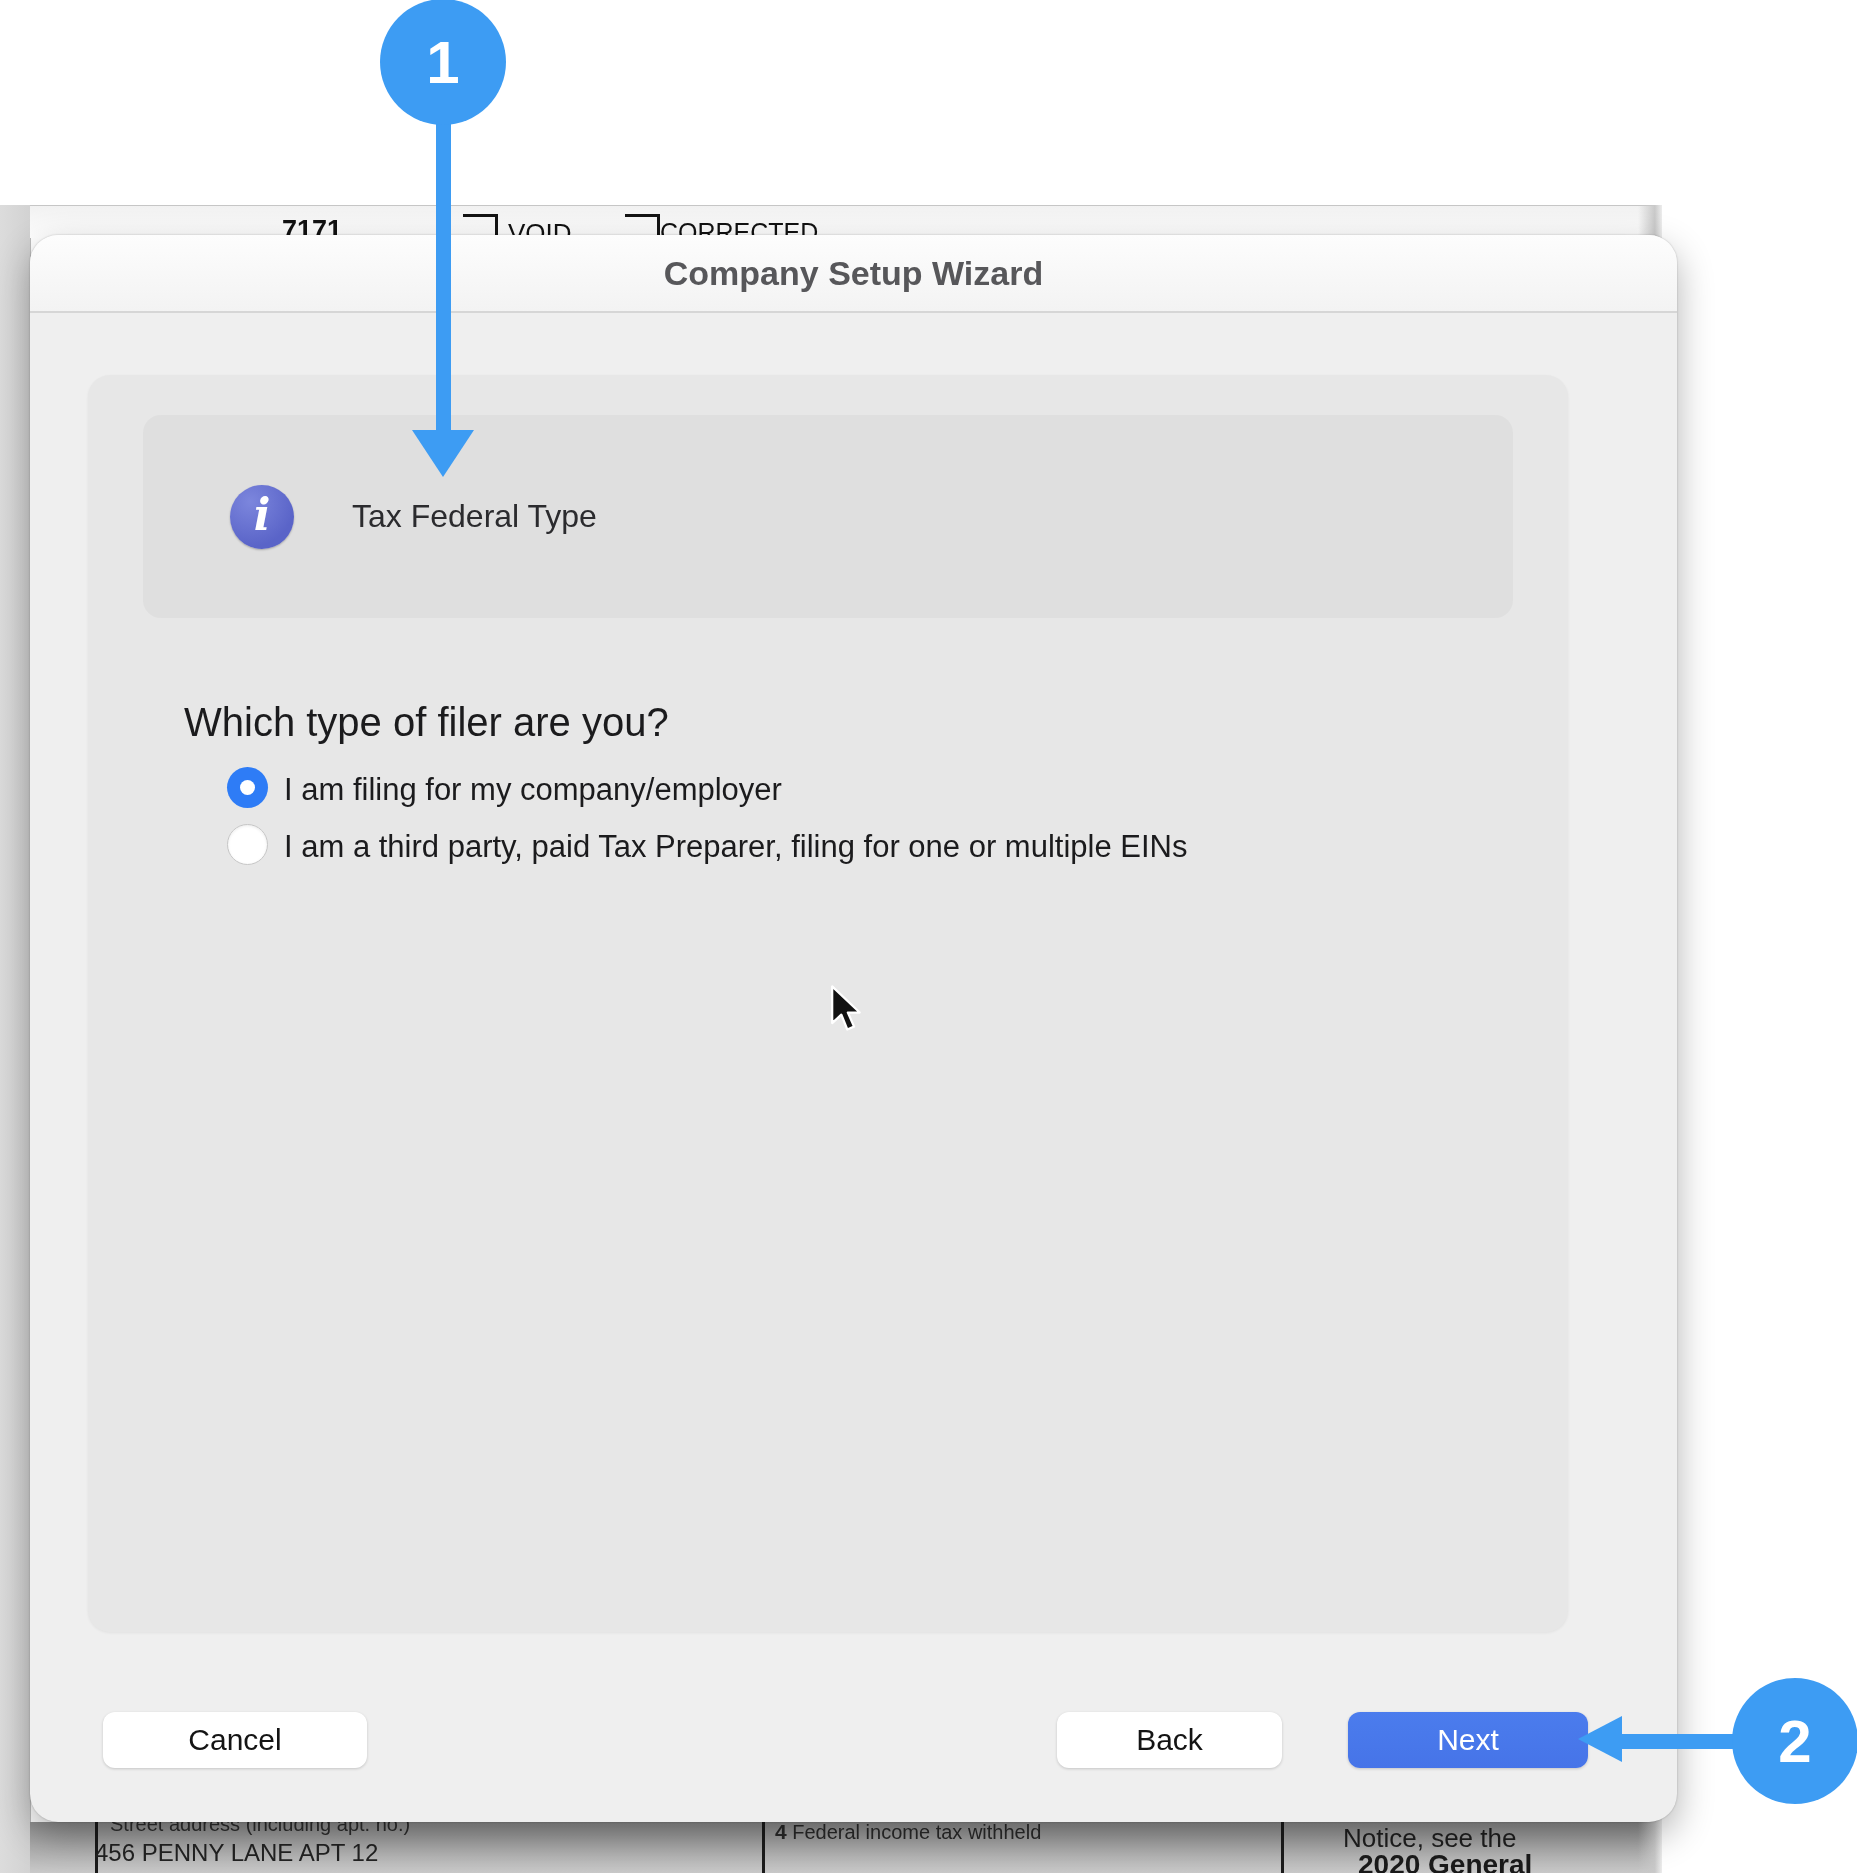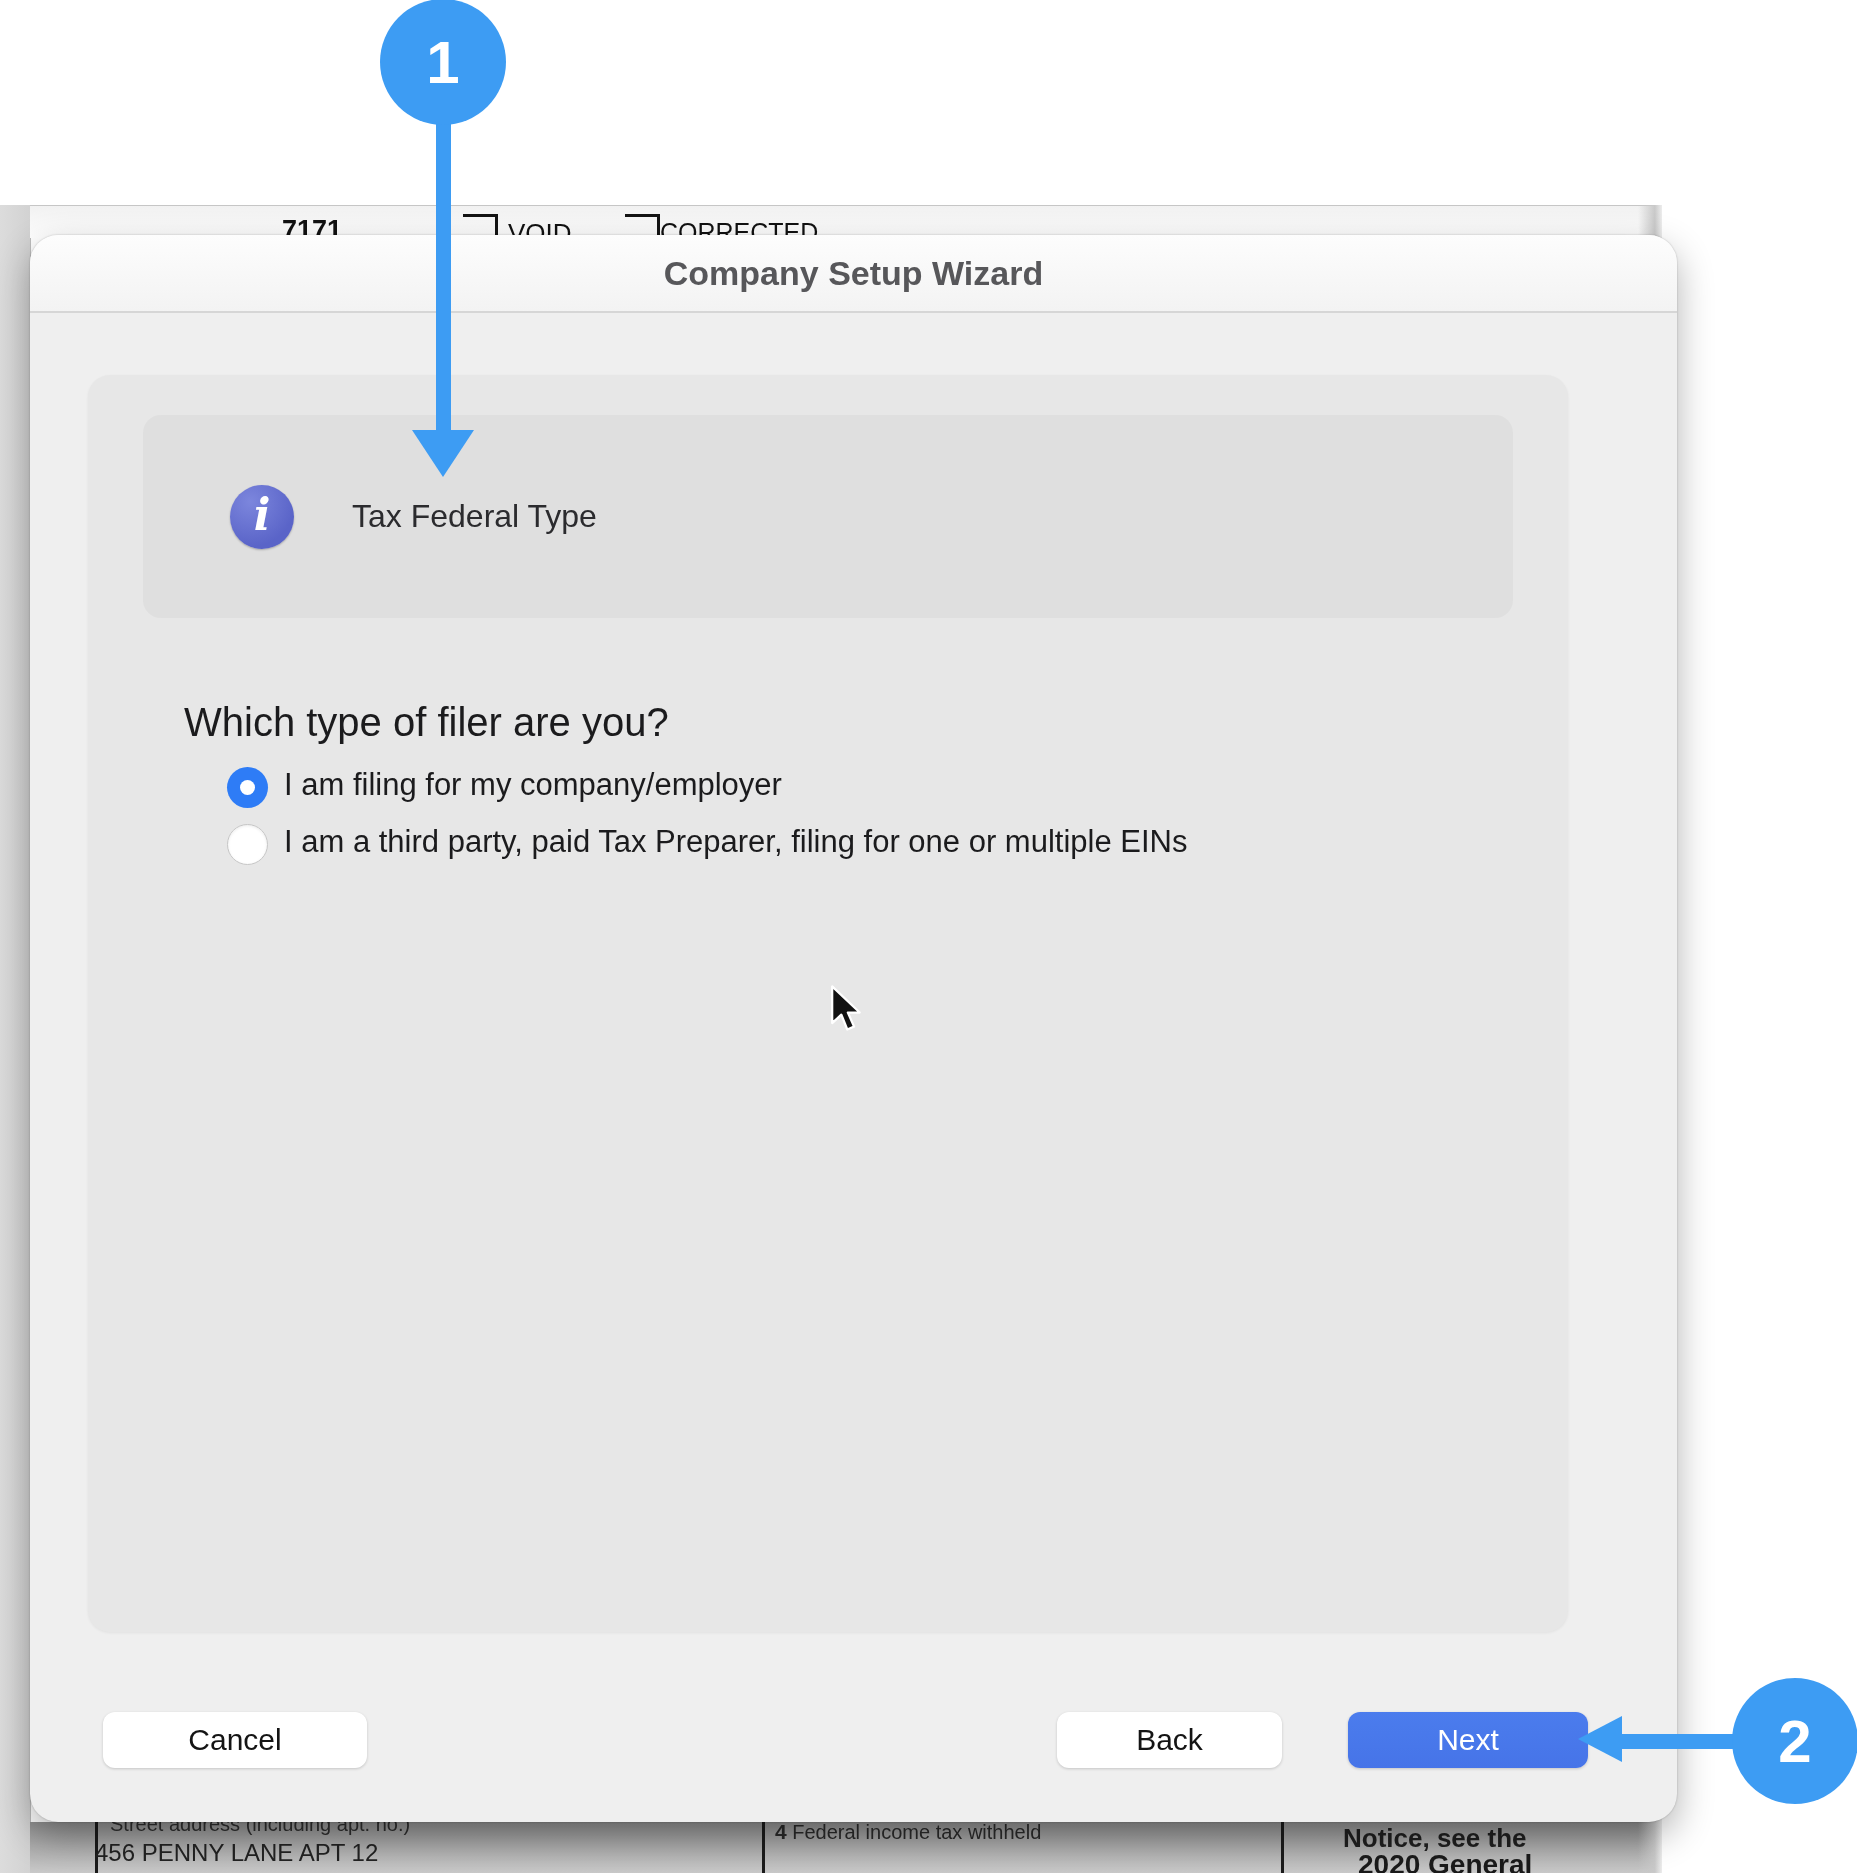--- a/index.html
+++ b/index.html
@@ -21,21 +21,21 @@
   .corner.c1{left:433px;} .corner.c2{left:595px;}
   .form-header .void{position:absolute;left:478px;top:12px;font-size:26px;color:#111;}
   .form-header .corrected{position:absolute;left:630px;top:12px;font-size:25px;color:#111;}
   .form-bottom{position:absolute;left:30px;top:1822px;width:1632px;height:51px;
     background:linear-gradient(#8f8f8f,#c9c9c9);color:#242424;}
   .vline{position:absolute;top:0;width:3px;height:51px;background:#1b1b1b;}
   .fb-street-label{position:absolute;left:80px;top:-9px;font-size:20px;color:#2e2e2e;}
   .fb-street-value{position:absolute;left:65px;top:17px;font-size:24px;color:#222;}
   .fb-box4{position:absolute;left:745px;top:-2px;font-size:20px;color:#2a2a2a;}
   .fb-box4 b{font-size:21px;}
-  .fb-notice1{position:absolute;left:1313px;top:1px;font-size:26px;color:#1f1f1f;font-weight:bold;}
+  .fb-notice1{position:absolute;left:1313px;top:1px;font-size:26px;color:#1f1f1f;}
   .fb-notice2{position:absolute;left:1328px;top:27px;font-size:28px;font-weight:700;color:#1a1a1a;}
   
   .dialog{position:absolute;left:30px;top:235px;width:1600px;height:1587px;
     background:#efefef;border-radius:28px;z-index:5;
     box-shadow:0 14px 36px rgba(0,0,0,0.30), 0 0 2px rgba(0,0,0,0.25);padding-left:47px;}
   .titlebar{position:absolute;left:0;top:0;width:100%;height:76px;
     background:linear-gradient(#fdfdfd,#f3f3f3);border-bottom:2px solid #d6d6d6;
     border-radius:28px 28px 0 0;}
   .titlebar .title{width:100%;text-align:center;line-height:76px;
     font-size:34px;font-weight:700;color:#57575a;}
@@ -45,21 +45,21 @@
     background:#dfdfdf;border-radius:18px;display:flex;align-items:center;
     padding-left:87px;box-sizing:border-box;gap:58px;}
   .info-icon{width:64px;height:64px;border-radius:50%;flex:0 0 64px;
     background:radial-gradient(circle at 32% 26%, var(--info-icon-light,#7c86dd), var(--info-icon,#5a64c8) 70%);
     color:#fff;display:flex;align-items:center;justify-content:center;
     font-family:"DejaVu Serif", serif;font-style:italic;font-weight:700;font-size:44px;
     box-shadow:0 1px 2px rgba(0,0,0,0.25);}
   .info-icon span{transform:translateY(-2px);}
   .banner-title{font-size:32px;color:#2b2b2e;}
   .question{position:absolute;left:154px;top:465px;font-size:40px;color:#1b1b1d;}
-  .option-row{position:absolute;left:197px;display:flex;align-items:flex-start;gap:16px;cursor:default;}
+  .option-row{position:absolute;left:197px;display:flex;align-items:flex-end;gap:16px;cursor:default;}
   .option-row.row0{top:532px;} .option-row.row1{top:589px;}
   .radio{width:41px;height:41px;border-radius:50%;box-sizing:border-box;flex:0 0 41px;
     background:#ffffff;border:1px solid #c6c6c6;box-shadow:inset 0 1px 3px rgba(0,0,0,0.08);
     display:flex;align-items:center;justify-content:center;}
   .option-row.selected .radio{background:var(--radio-selected,#2e7cf6);border:none;box-shadow:none;}
   .radio .dot{width:15px;height:15px;border-radius:50%;background:#fff;display:none;}
   .option-row.selected .radio .dot{display:block;}
   .option-label{font-size:31px;color:#1b1b1d;white-space:nowrap;}
   .btn{position:absolute;top:1477px;height:56px;border-radius:12px;border:none;
     font-family:"Liberation Sans",sans-serif;font-size:30px;color:#141414;

